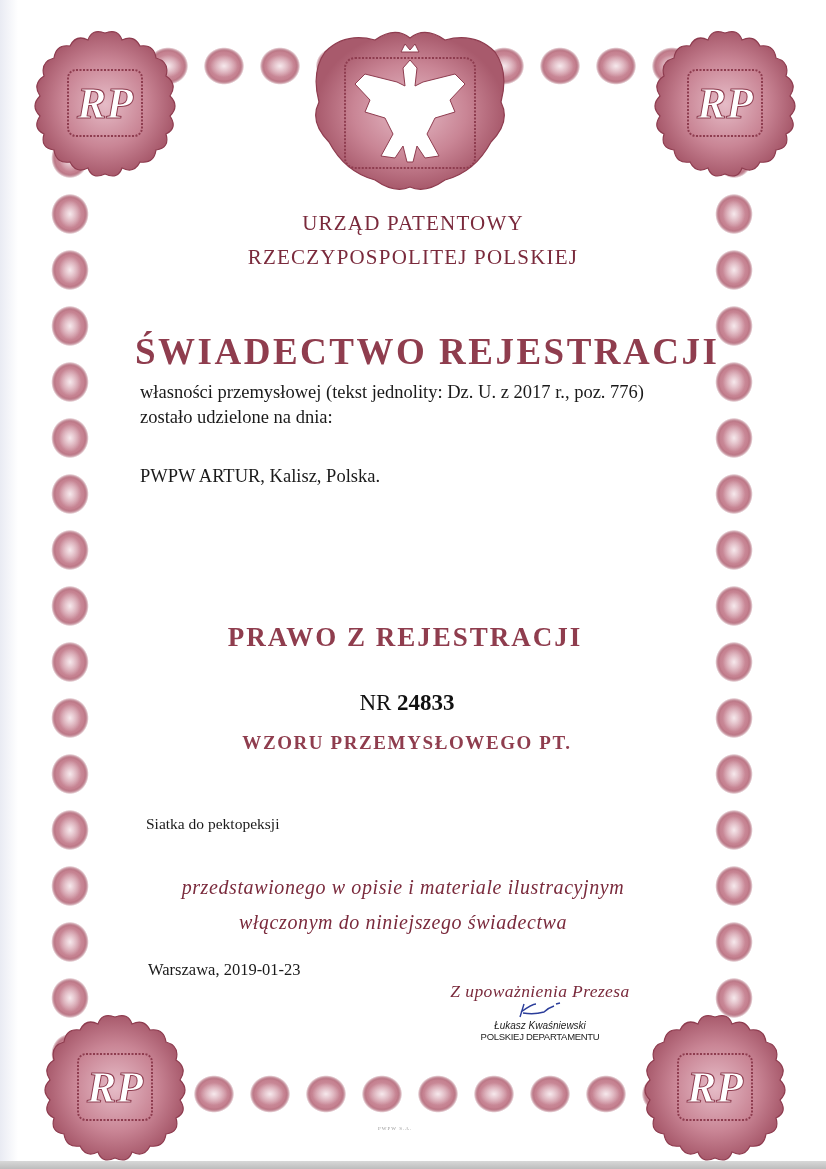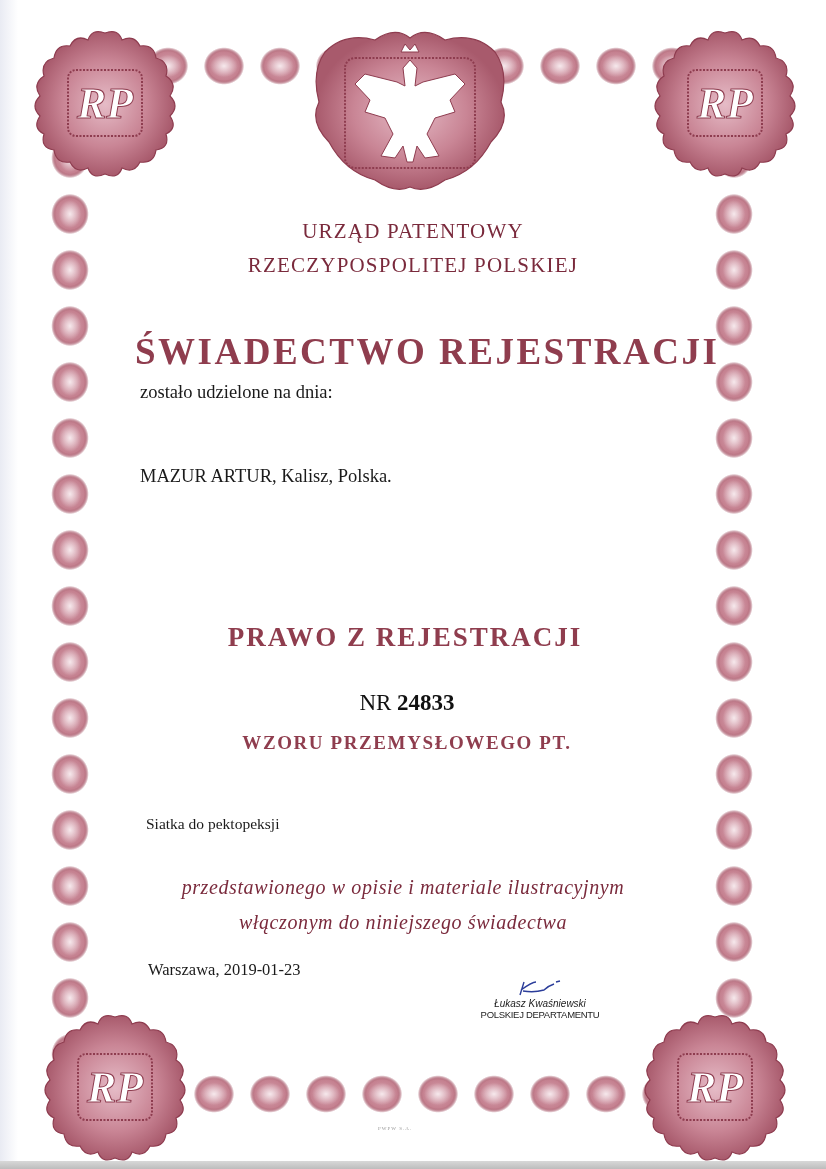--- a/index.html
+++ b/index.html
@@ -36,21 +36,21 @@
     background-repeat:repeat-y;
     filter:drop-shadow(0 0 0.6px #8e3c4f);
   }
   .rosette {
     position:absolute; width:150px; height:150px;
   }
   .eagle-medallion { position:absolute; left:305px; top:22px; width:210px; height:175px; }
 
   .center { position:absolute; left:0; width:826px; text-align:center; }
   .office-line {
-    color:#7a2a3c; font-size:21px; letter-spacing:1.2px;margin-top:8px;
+    color:#7a2a3c; font-size:21px; letter-spacing:1.2px;
   }
   .main-title {
     position:absolute; left:135px; top:330px; width:560px;
     color:#8f3d4e; font-size:37px; font-weight:bold; letter-spacing:2.5px;
     text-align:center; white-space:nowrap;
   }
   .body-text {
     position:absolute; left:140px; top:380px; width:560px;
     color:#1a1a1a; font-size:18.5px; line-height:25px;
   }
@@ -121,42 +121,44 @@
     </g>
   </svg>
 </div>
 
 <div class="center office-line" style="top:211px;">URZĄD PATENTOWY</div>
 <div class="center office-line" style="top:245px;">RZECZYPOSPOLITEJ POLSKIEJ</div>
 
 <div class="main-title">ŚWIADECTWO REJESTRACJI</div>
 
 <div class="body-text">
+  <div>własności przemysłowej (tekst jednolity: Dz. U. z 2017 r., poz. 776)</div>
   <div>zostało udzielone na dnia:</div>
 </div>
 
-<div class="holder">MAZUR ARTUR, Kalisz, Polska.</div>
+<div class="holder">PWPW ARTUR, Kalisz, Polska.</div>
 
 <div class="center right-title" style="top:622px; left:-8px;">PRAWO Z REJESTRACJI</div>
 
 <div class="center nr-line" style="top:690px; left:-6px;">
   <span>NR</span>
   <b>24833</b>
 </div>
 
 <div class="center design-type" style="top:732px; left:-6px;">WZORU PRZEMYSŁOWEGO PT.</div>
 
 <div class="design-name">Siatka do pektopeksji</div>
 
 <div class="center italic-note" style="top:876px; left:-10px;">przedstawionego w opisie i materiale ilustracyjnym</div>
 <div class="center italic-note" style="top:911px; left:-10px;">włączonym do niniejszego świadectwa</div>
 
 <div class="place-date">Warszawa, 2019-01-23</div>
 
 <div class="auth-block">
+  <div class="auth-line">Z upoważnienia Prezesa</div>
   <svg width="60" height="20" viewBox="0 0 60 20" style="display:block; margin:-2px auto 0 auto;">
     <path d="M14 4 L10 17 M11 12 Q22 4 26 4 M13 13 Q24 15 34 12 Q38 8 44 6 M46 4 L50 3" fill="none" stroke="#2b3d9a" stroke-width="1.4"></path>
   </svg>
   <div class="signer-name">Łukasz Kwaśniewski</div>
   <div class="signer-title">POLSKIEJ DEPARTAMENTU</div>
 </div>
 
 <div class="printer-mark">PWPW S.A.</div>
 
 <div class="bottom-edge"></div>

